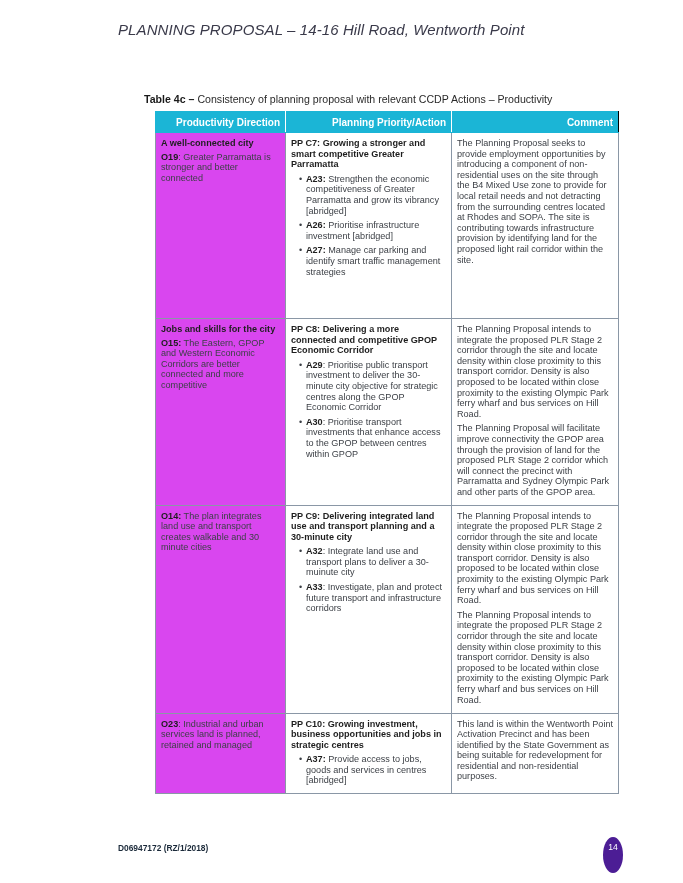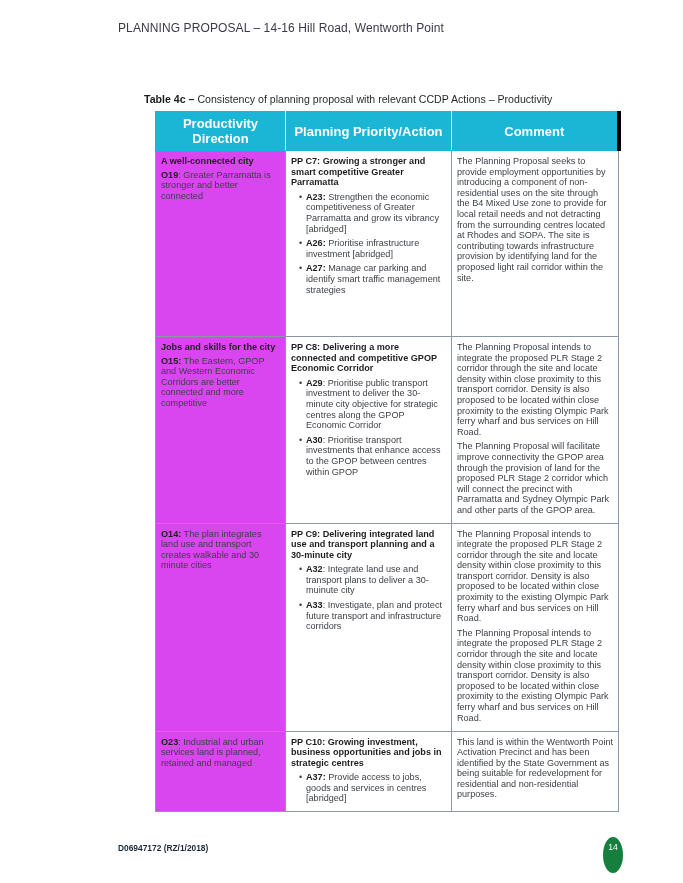--- a/index.html
+++ b/index.html
@@ -1,35 +1,35 @@
 <!DOCTYPE html>
 <html><head>
 <meta charset="utf-8">
 <style>
   html, body { margin:0; padding:0; }
   body { width:683px; height:883px; background:#ffffff; position:relative; overflow:hidden;
          font-family:"Liberation Sans", sans-serif; color:#2b2b2b; }
-  .running-header { position:absolute; left:118px; top:21px; font-size:12px; color:#3a3a4a; letter-spacing:0.1px; }
+  .running-header { position:absolute; left:118px; top:21px; font-size:15px; font-style:italic; color:#3a3a4a; letter-spacing:0.1px; }
   .table-caption { position:absolute; left:144px; top:93px; font-size:10.6px; color:#2a2a2a; }
   .table-caption b { color:#1a1a1a; }
   table.main { position:absolute; left:155px; top:111px; width:463px; border-collapse:collapse; table-layout:fixed; }
-  table.main th { background:#1bb5d6; color:#ffffff; font-weight:bold; font-size:13px; text-align:center;
+  table.main th { background:#1bb5d6; color:#ffffff; font-weight:bold; font-size:10px; text-align:right;
                   padding:4px 5px; height:12px; border:1px solid #1bb5d6; border-right:1px solid #ffffff; }
-  table.main th:last-child { border-right:4px solid #000000; }
+  table.main th:last-child { border-right:1px solid #000000; }
   table.main td { vertical-align:top; border:1px solid #8a97a6; padding:5px 5px 3px 5px; font-size:9.1px; line-height:10.6px; color:#3b3f45; }
   table.main td.c1 { background:#d946ef; }
   .bold { font-weight:bold; color:#1e1e1e; }
   .dir-title { font-weight:bold; color:#1e1e1e; margin-bottom:3px; }
   .pp-title { font-weight:bold; color:#1e1e1e; margin-bottom:4px; }
   ul.actions { list-style:none; margin:0; padding:0 0 0 8px; }
   ul.actions li { position:relative; padding-left:7px; margin-bottom:4px; }
   ul.actions li::before { content:"•"; position:absolute; left:0; top:0; color:#3b3f45; }
   .para { margin-bottom:4px; }
   .footer-doc { position:absolute; left:118px; top:843px; font-size:8.4px; font-weight:bold; color:#1b2a3a;text-align:center; }
-  .page-badge { position:absolute; left:603px; top:837px; width:20px; height:36px; border-radius:50%; background:#15803d;
+  .page-badge { position:absolute; left:603px; top:837px; width:20px; height:36px; border-radius:50%; background:#4c1d95;
                 color:#ffffff; font-size:8.6px; text-align:center; line-height:20px; }
 </style>
 </head>
 <body>
 
 <div class="running-header">PLANNING PROPOSAL – 14-16 Hill Road, Wentworth Point</div>
 
 <div class="table-caption"><b>Table 4c –</b><span> Consistency of planning proposal with relevant CCDP Actions – Productivity</span></div>
 
 <table class="main">

